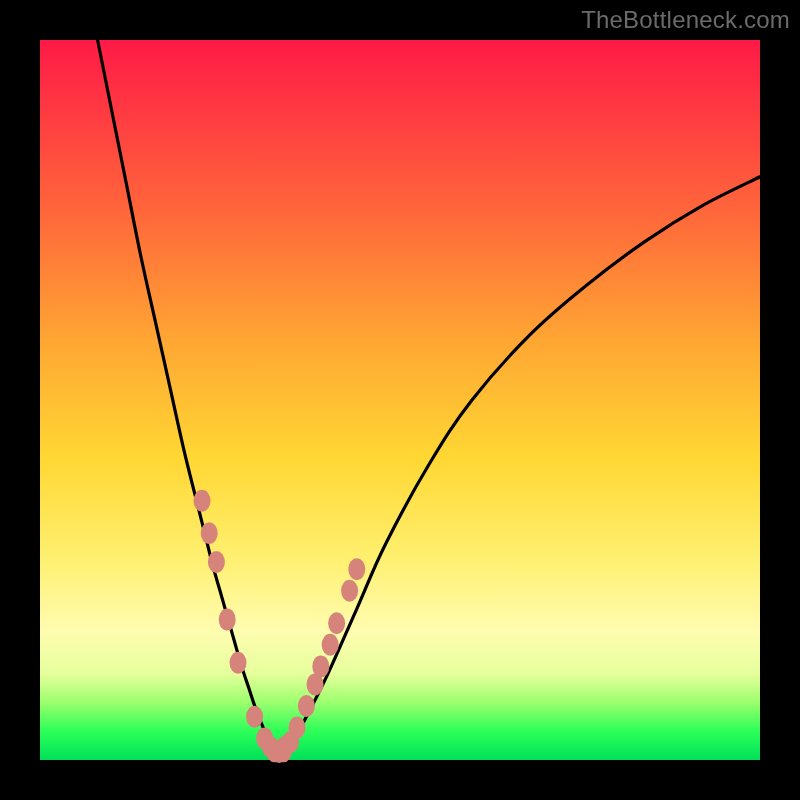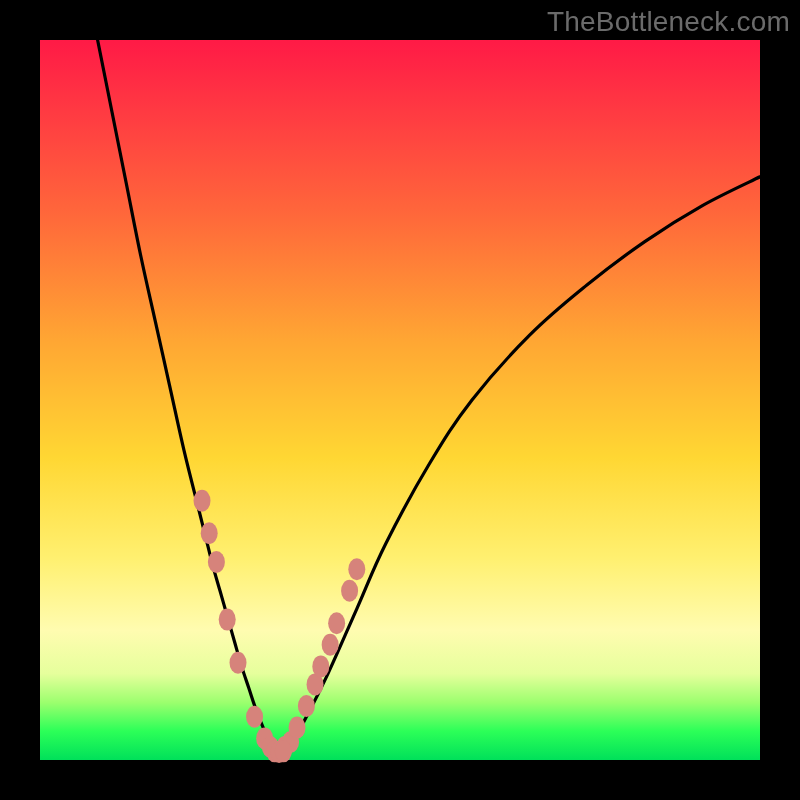--- a/index.html
+++ b/index.html
@@ -45,21 +45,21 @@
     top: 0;
     width: 720px;
     height: 720px;
     overflow: visible;
   }
   .watermark {
     position: absolute;
     top: 6px;
     right: 10px;
     color: #6b6b6b;
-    font-size: 28px;
+    font-size: 24px;
     font-weight: 500;
     letter-spacing: 0.2px;
     user-select: none;
   }
 </style>
 </head>
 <body>
 
 <div class="stage">
 

